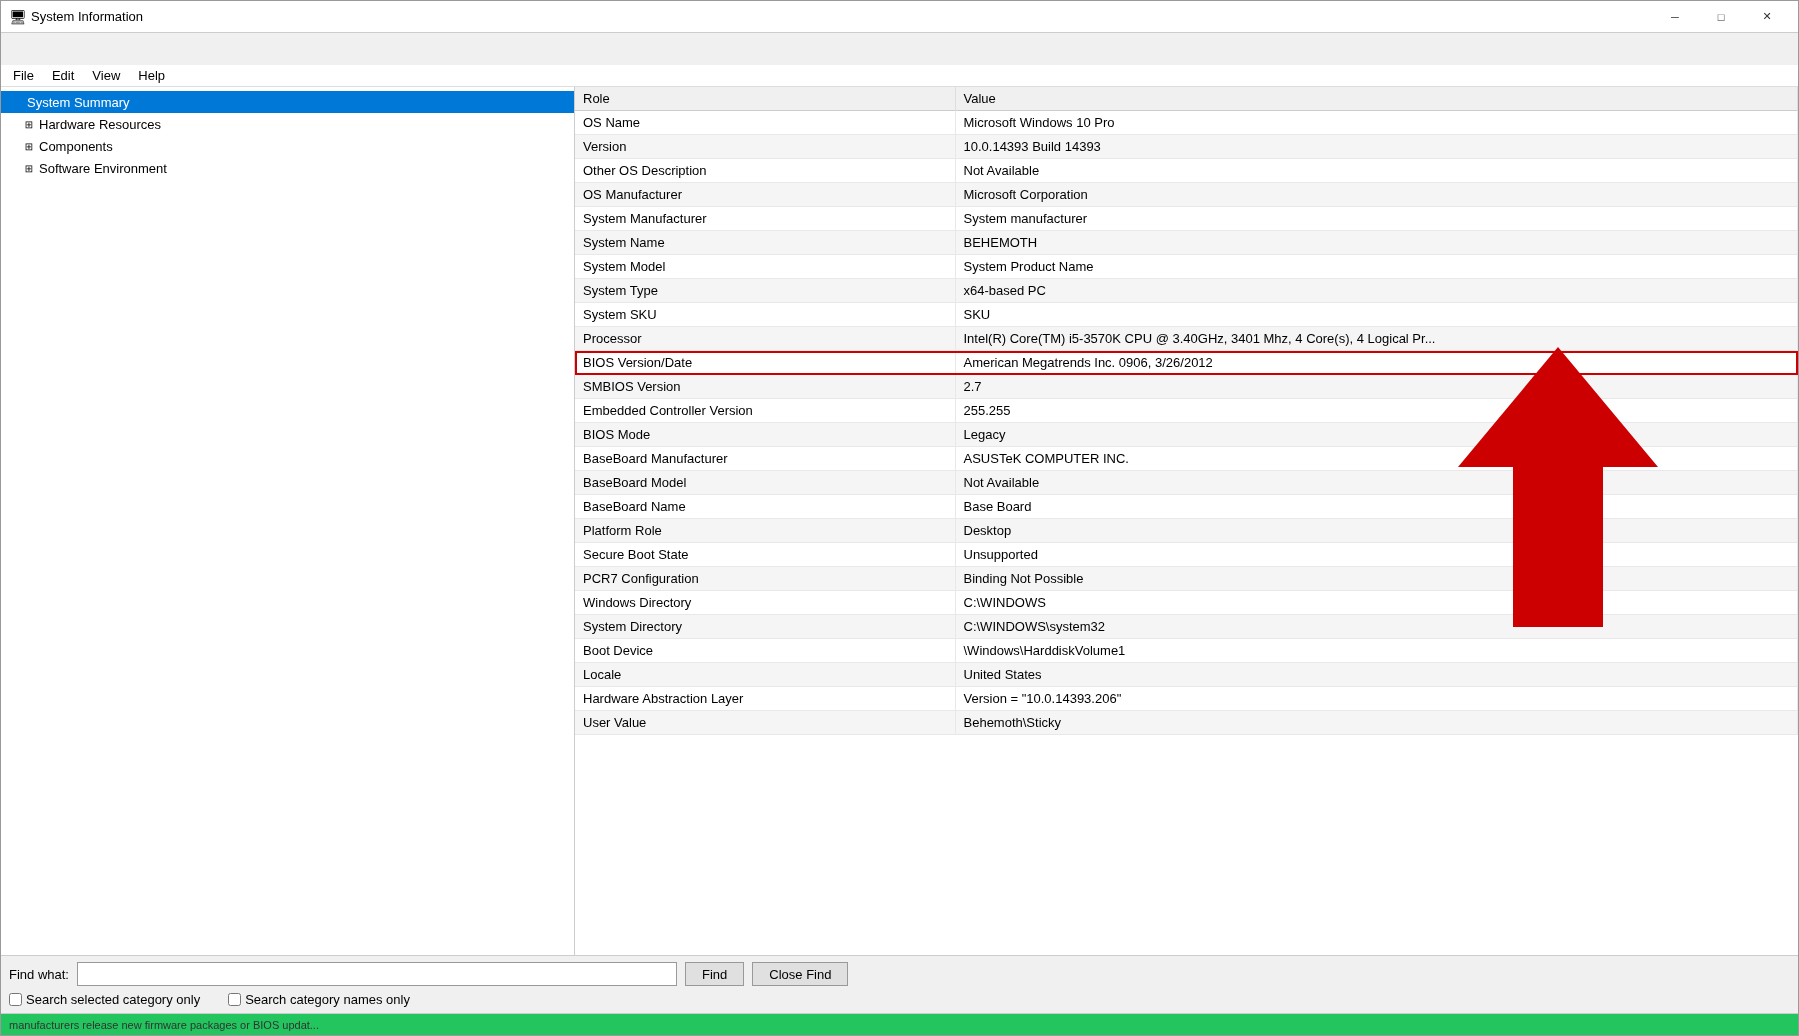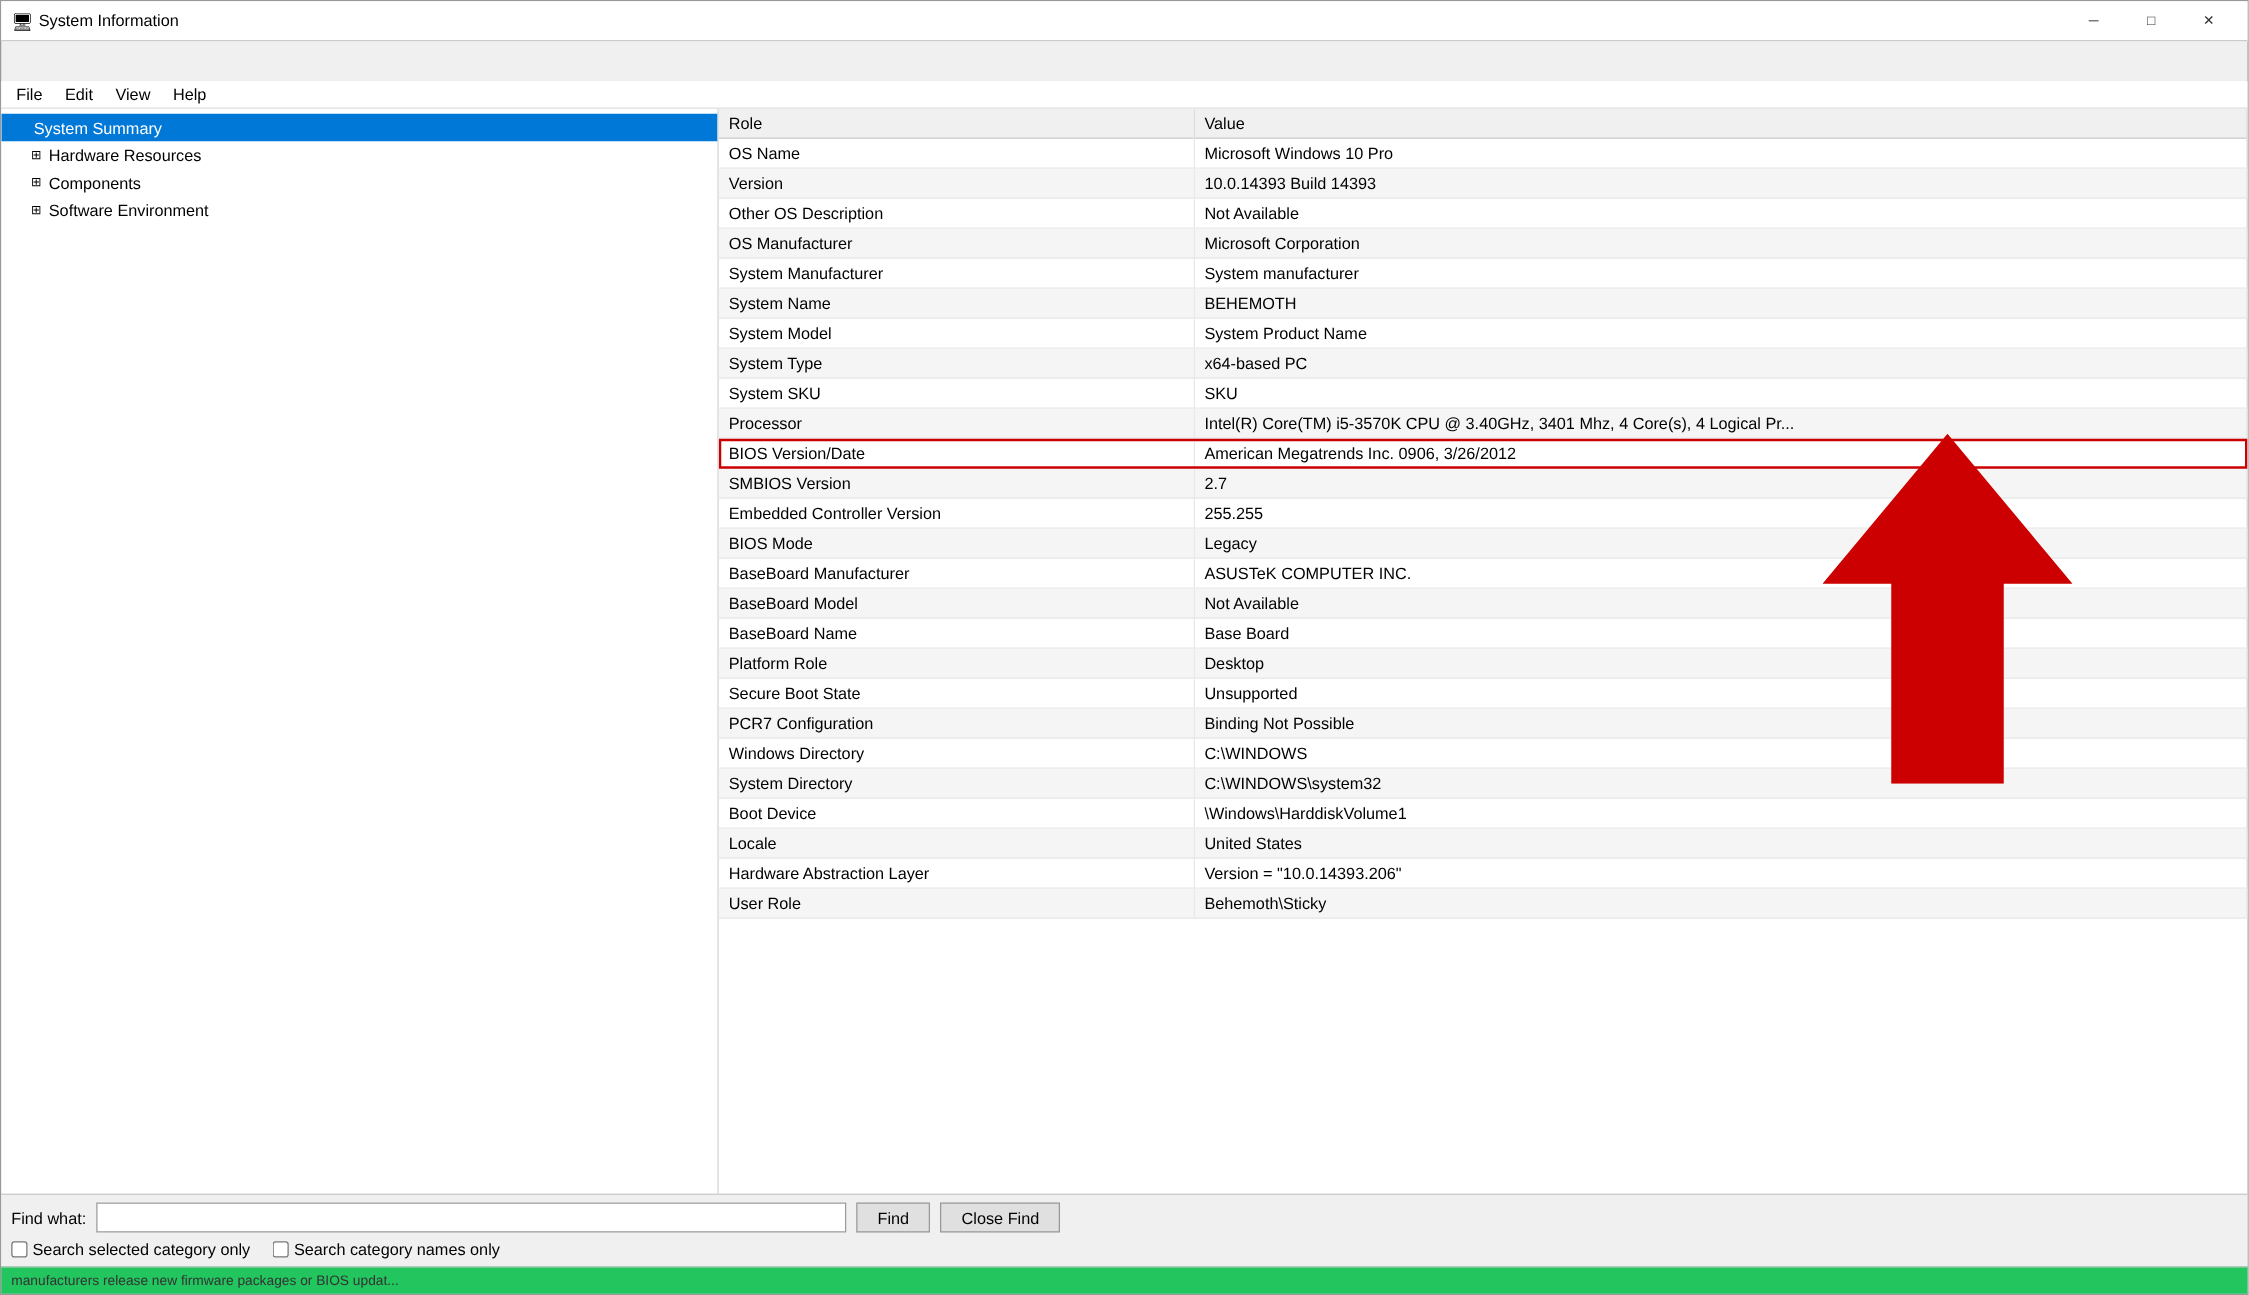--- a/index.html
+++ b/index.html
@@ -174,21 +174,21 @@
       height: 24px;
       padding: 0 16px;
       background: #e0e0e0;
       border: 1px solid #999;
       font-size: 13px;
       cursor: pointer;
     }
     .checkbox-row {
       display: flex;
       align-items: center;
-      gap: 18px;
+      gap: 28px;
     }
     .checkbox-item {
       display: flex;
       align-items: center;
       gap: 4px;
       font-size: 13px;
       cursor: pointer;
     }
     .checkbox-item input[type=checkbox] {
       width: 13px;
@@ -384,21 +384,21 @@
                 </tr>
                 <tr>
                   <td>Locale</td>
                   <td>United States</td>
                 </tr>
                 <tr>
                   <td>Hardware Abstraction Layer</td>
                   <td>Version = "10.0.14393.206"</td>
                 </tr>
                 <tr>
-                  <td>User Role</td>
+                  <td>User Value</td>
                   <td>Behemoth\Sticky</td>
                 </tr>
               </tbody>
           </table>
 
           <div class="arrow-overlay">
             <svg width="200" height="280" viewBox="0 0 200 280">
               <polygon points="100,0 200,120 145,120 145,280 55,280 55,120 0,120" fill="#cc0000"></polygon>
             </svg>
           </div>

